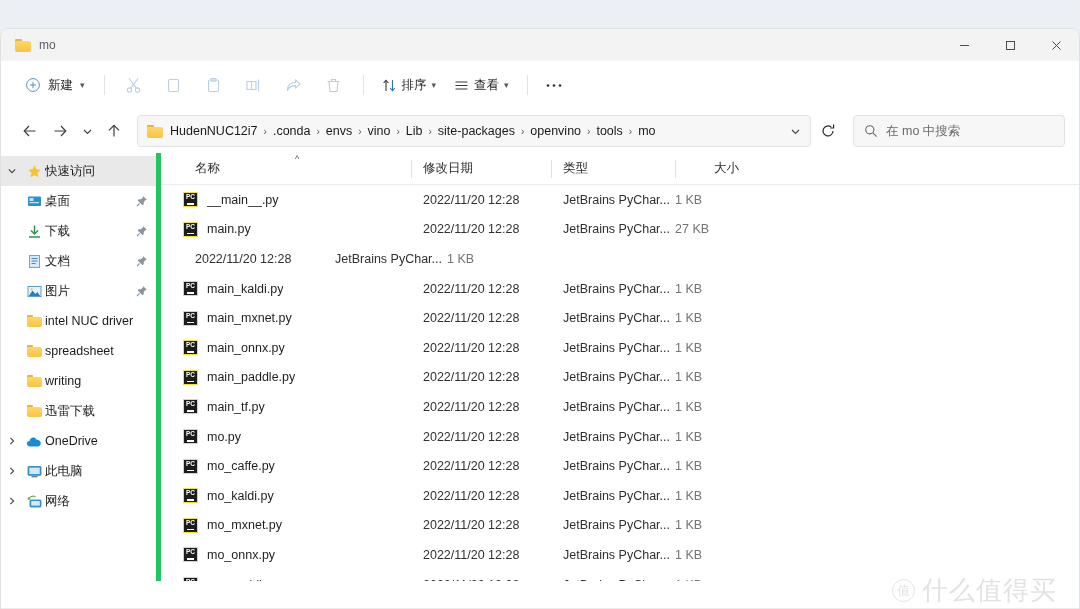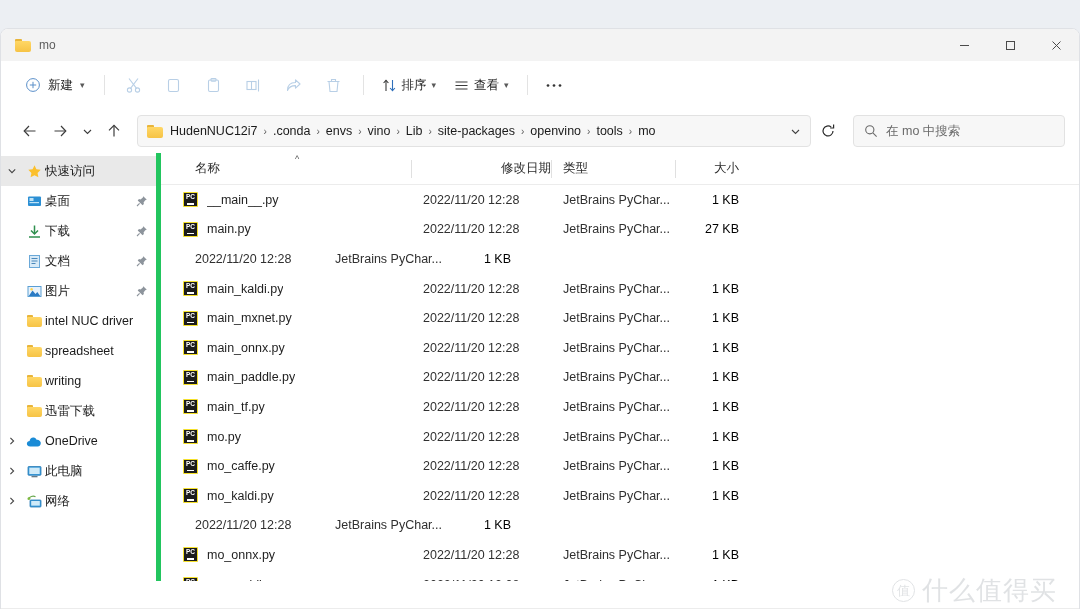--- a/index.html
+++ b/index.html
@@ -190,39 +190,39 @@
   }
   .ch .sort-caret {
     position: absolute; top: 1px; left: 50%; transform: translateX(-50%);
     font-size: 9px; color: #555;
   }
   .ch.divider:before {
     content: ""; position: absolute; left: 0; top: 7px;
     width: 1px; height: 18px; background: #e0e0e0;
   }
   .ch-name { width: 228px; }
-  .ch-date { width: 140px; justify-content: flex-end; }
+  .ch-date { width: 140px; }
   .ch-type { width: 124px; align-items: center; }
   .ch-size { width: 74px; justify-content: flex-end; padding-right: 10px; }
   .ch-size:before { left: 0; }
 
   .rows { flex: 1; overflow: hidden; padding-left: 22px; }
   .row {
     height: 29.6px; display: flex; align-items: center;
   }
   .cell { font-size: 12.5px; color: #1f1f1f; }
   .c-name {
     width: 228px; display: flex; align-items: center; gap: 9px;
     padding-left: 0px; overflow: hidden;
   }
   .c-name .nm { white-space: nowrap; overflow: hidden; text-overflow: ellipsis; }
   .c-date { width: 140px; padding-left: 12px; color: #303030; }
   .c-type { width: 124px; padding-left: 12px; color: #303030;
             white-space: nowrap; overflow: hidden; text-overflow: ellipsis; }
-  .c-size { width: 74px; text-align: right; padding-right: 10px; color: #000000; }
+  .c-size { width: 74px; text-align: left; padding-right: 10px; color: #737373; }
 
   .pyicon {
     width: 15px; height: 15px; flex: none;
     background: #1c1c1c; border: 1.5px solid #f5e02a;
     border-radius: 1px; position: relative;
   }
   .pyicon .pc {
     position: absolute; left: 0; right: 0; top: 0px;
     font-size: 6.5px; line-height: 8px; text-align: center;
     color: #ffffff; font-weight: 700;
@@ -741,20 +741,27 @@
                 <span class="pc">PC</span>
                 <span class="ul"></span>
               </span>
               <span class="nm">mo_kaldi.py</span>
             </div>
             <div class="cell c-date">2022/11/20 12:28</div>
             <div class="cell c-type">JetBrains PyChar...</div>
             <div class="cell c-size">1 KB</div>
           </div>
           <div class="row">
+            <div class="cell c-name">
+              <span class="pyicon">
+                <span class="pc">PC</span>
+                <span class="ul"></span>
+              </span>
+              <span class="nm">mo_mxnet.py</span>
+            </div>
             <div class="cell c-date">2022/11/20 12:28</div>
             <div class="cell c-type">JetBrains PyChar...</div>
             <div class="cell c-size">1 KB</div>
           </div>
           <div class="row">
             <div class="cell c-name">
               <span class="pyicon">
                 <span class="pc">PC</span>
                 <span class="ul"></span>
               </span>

